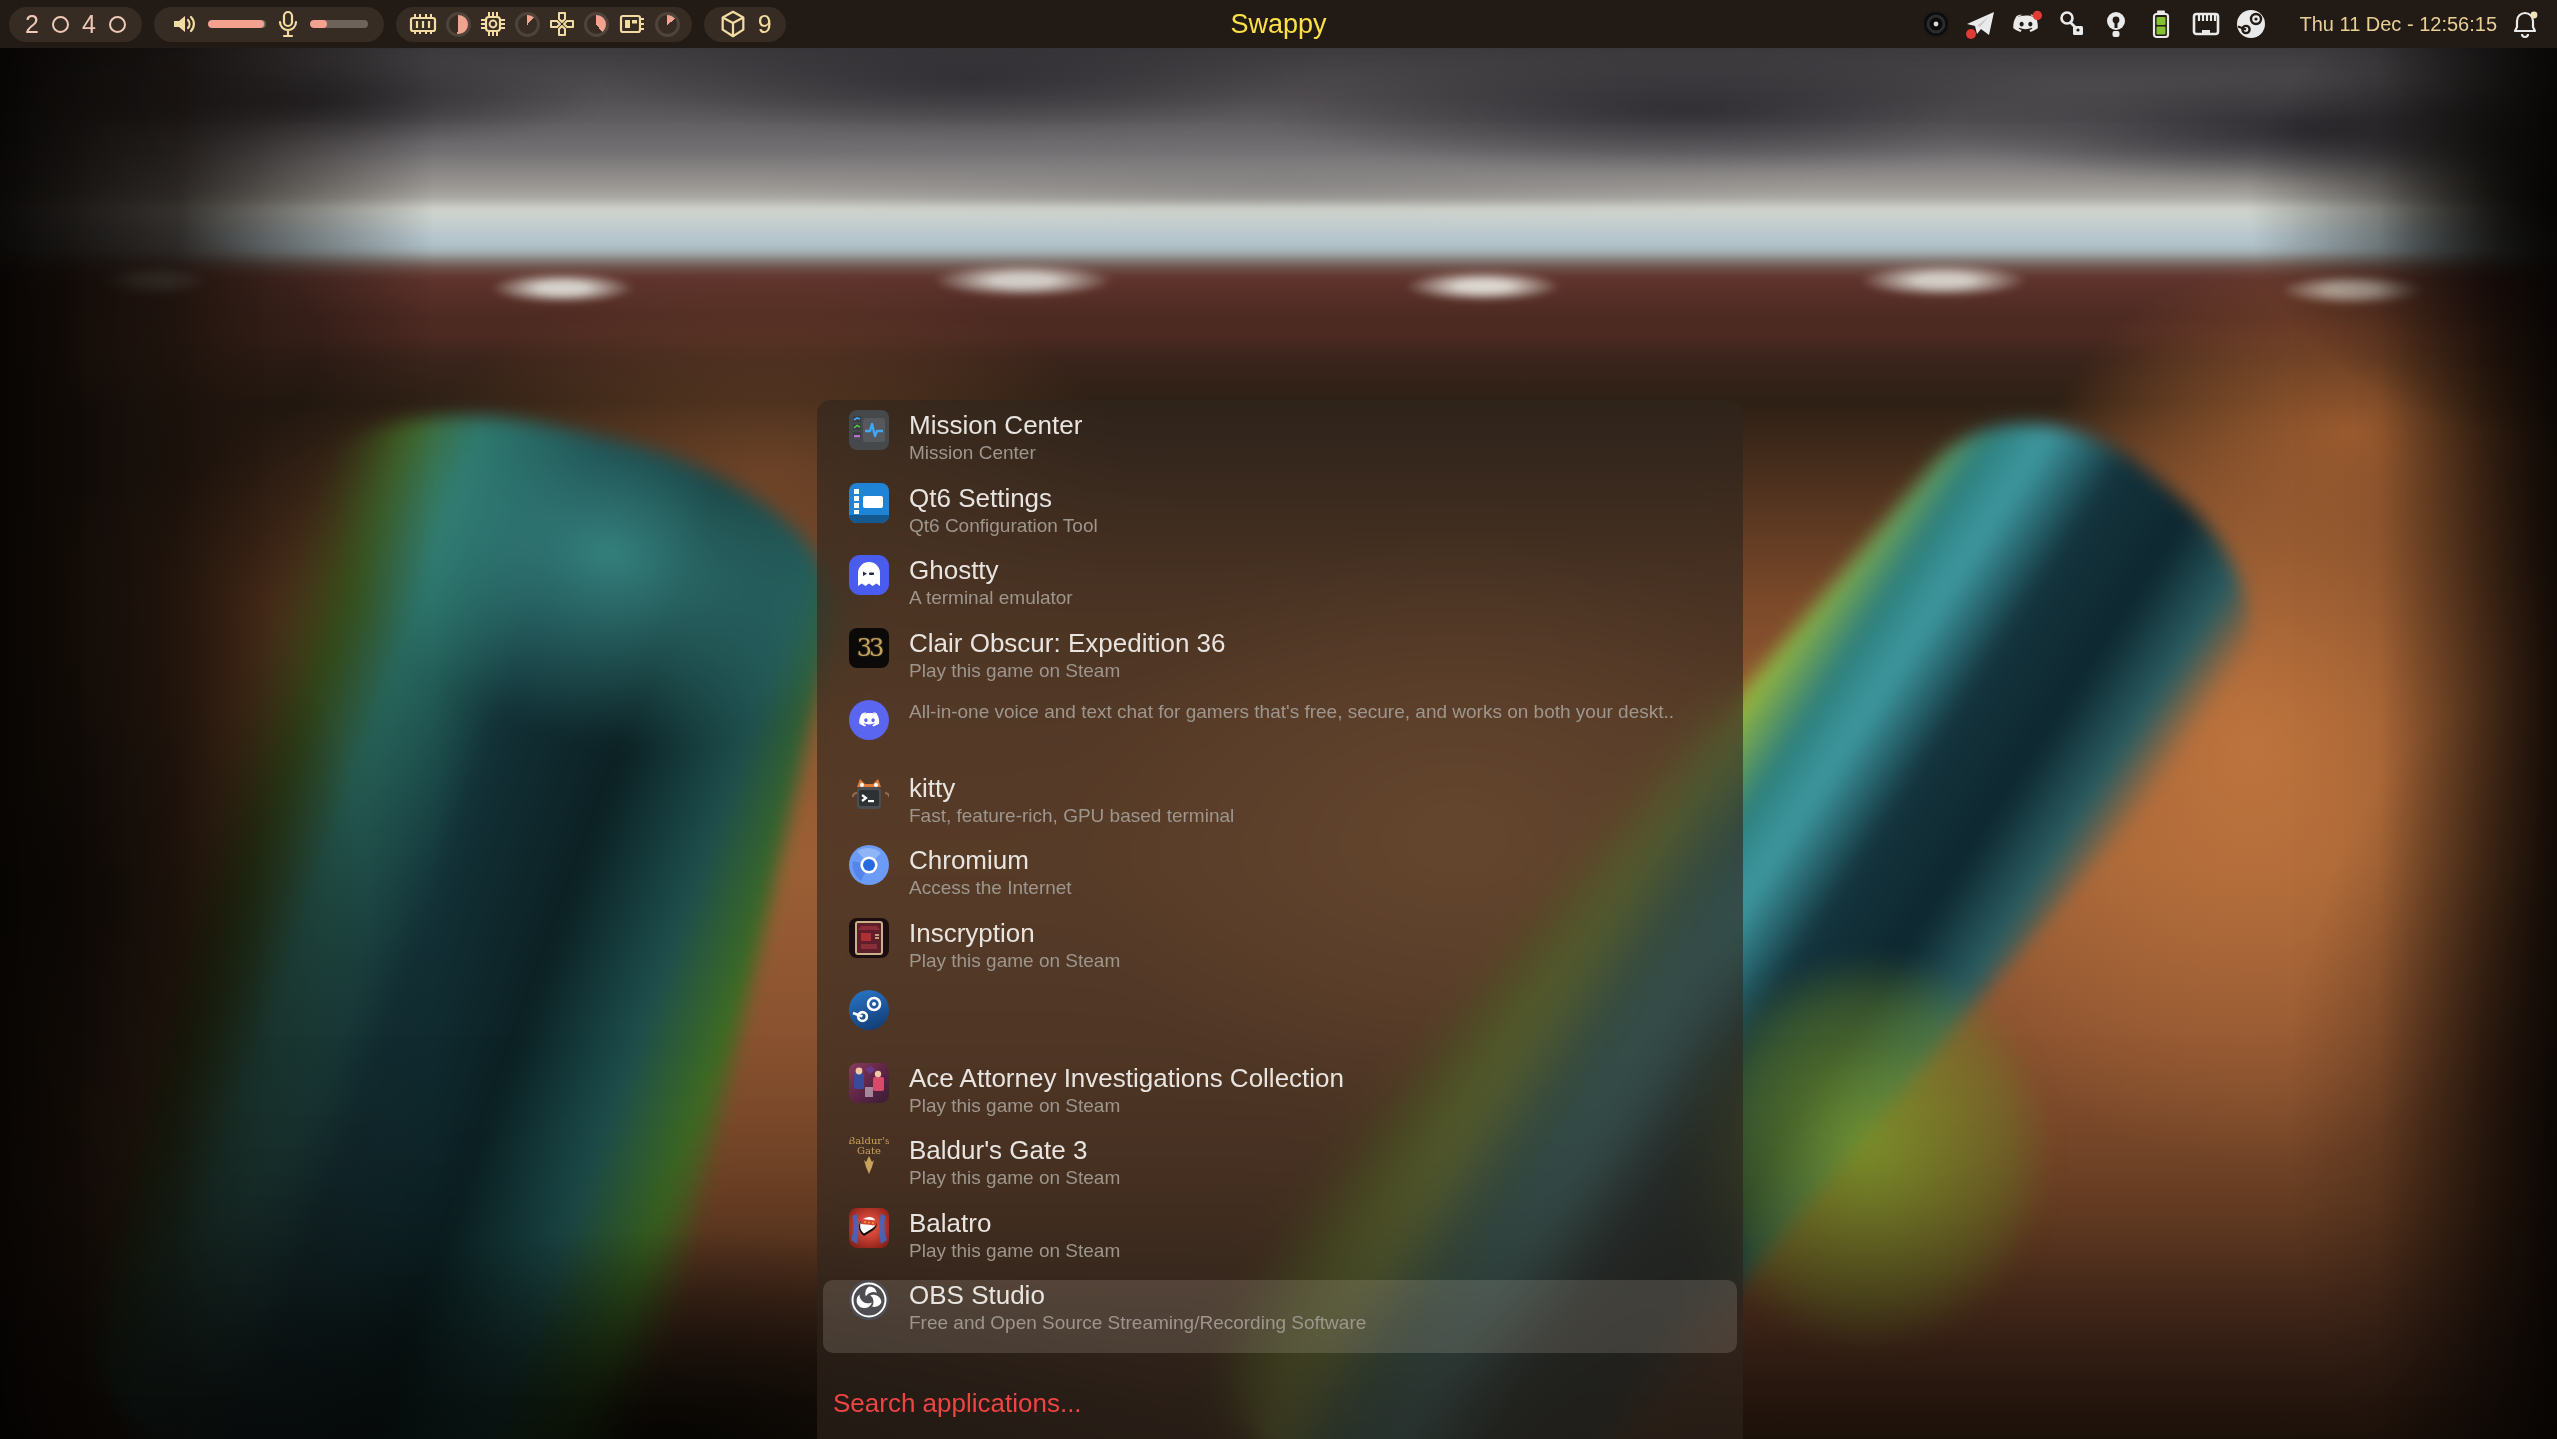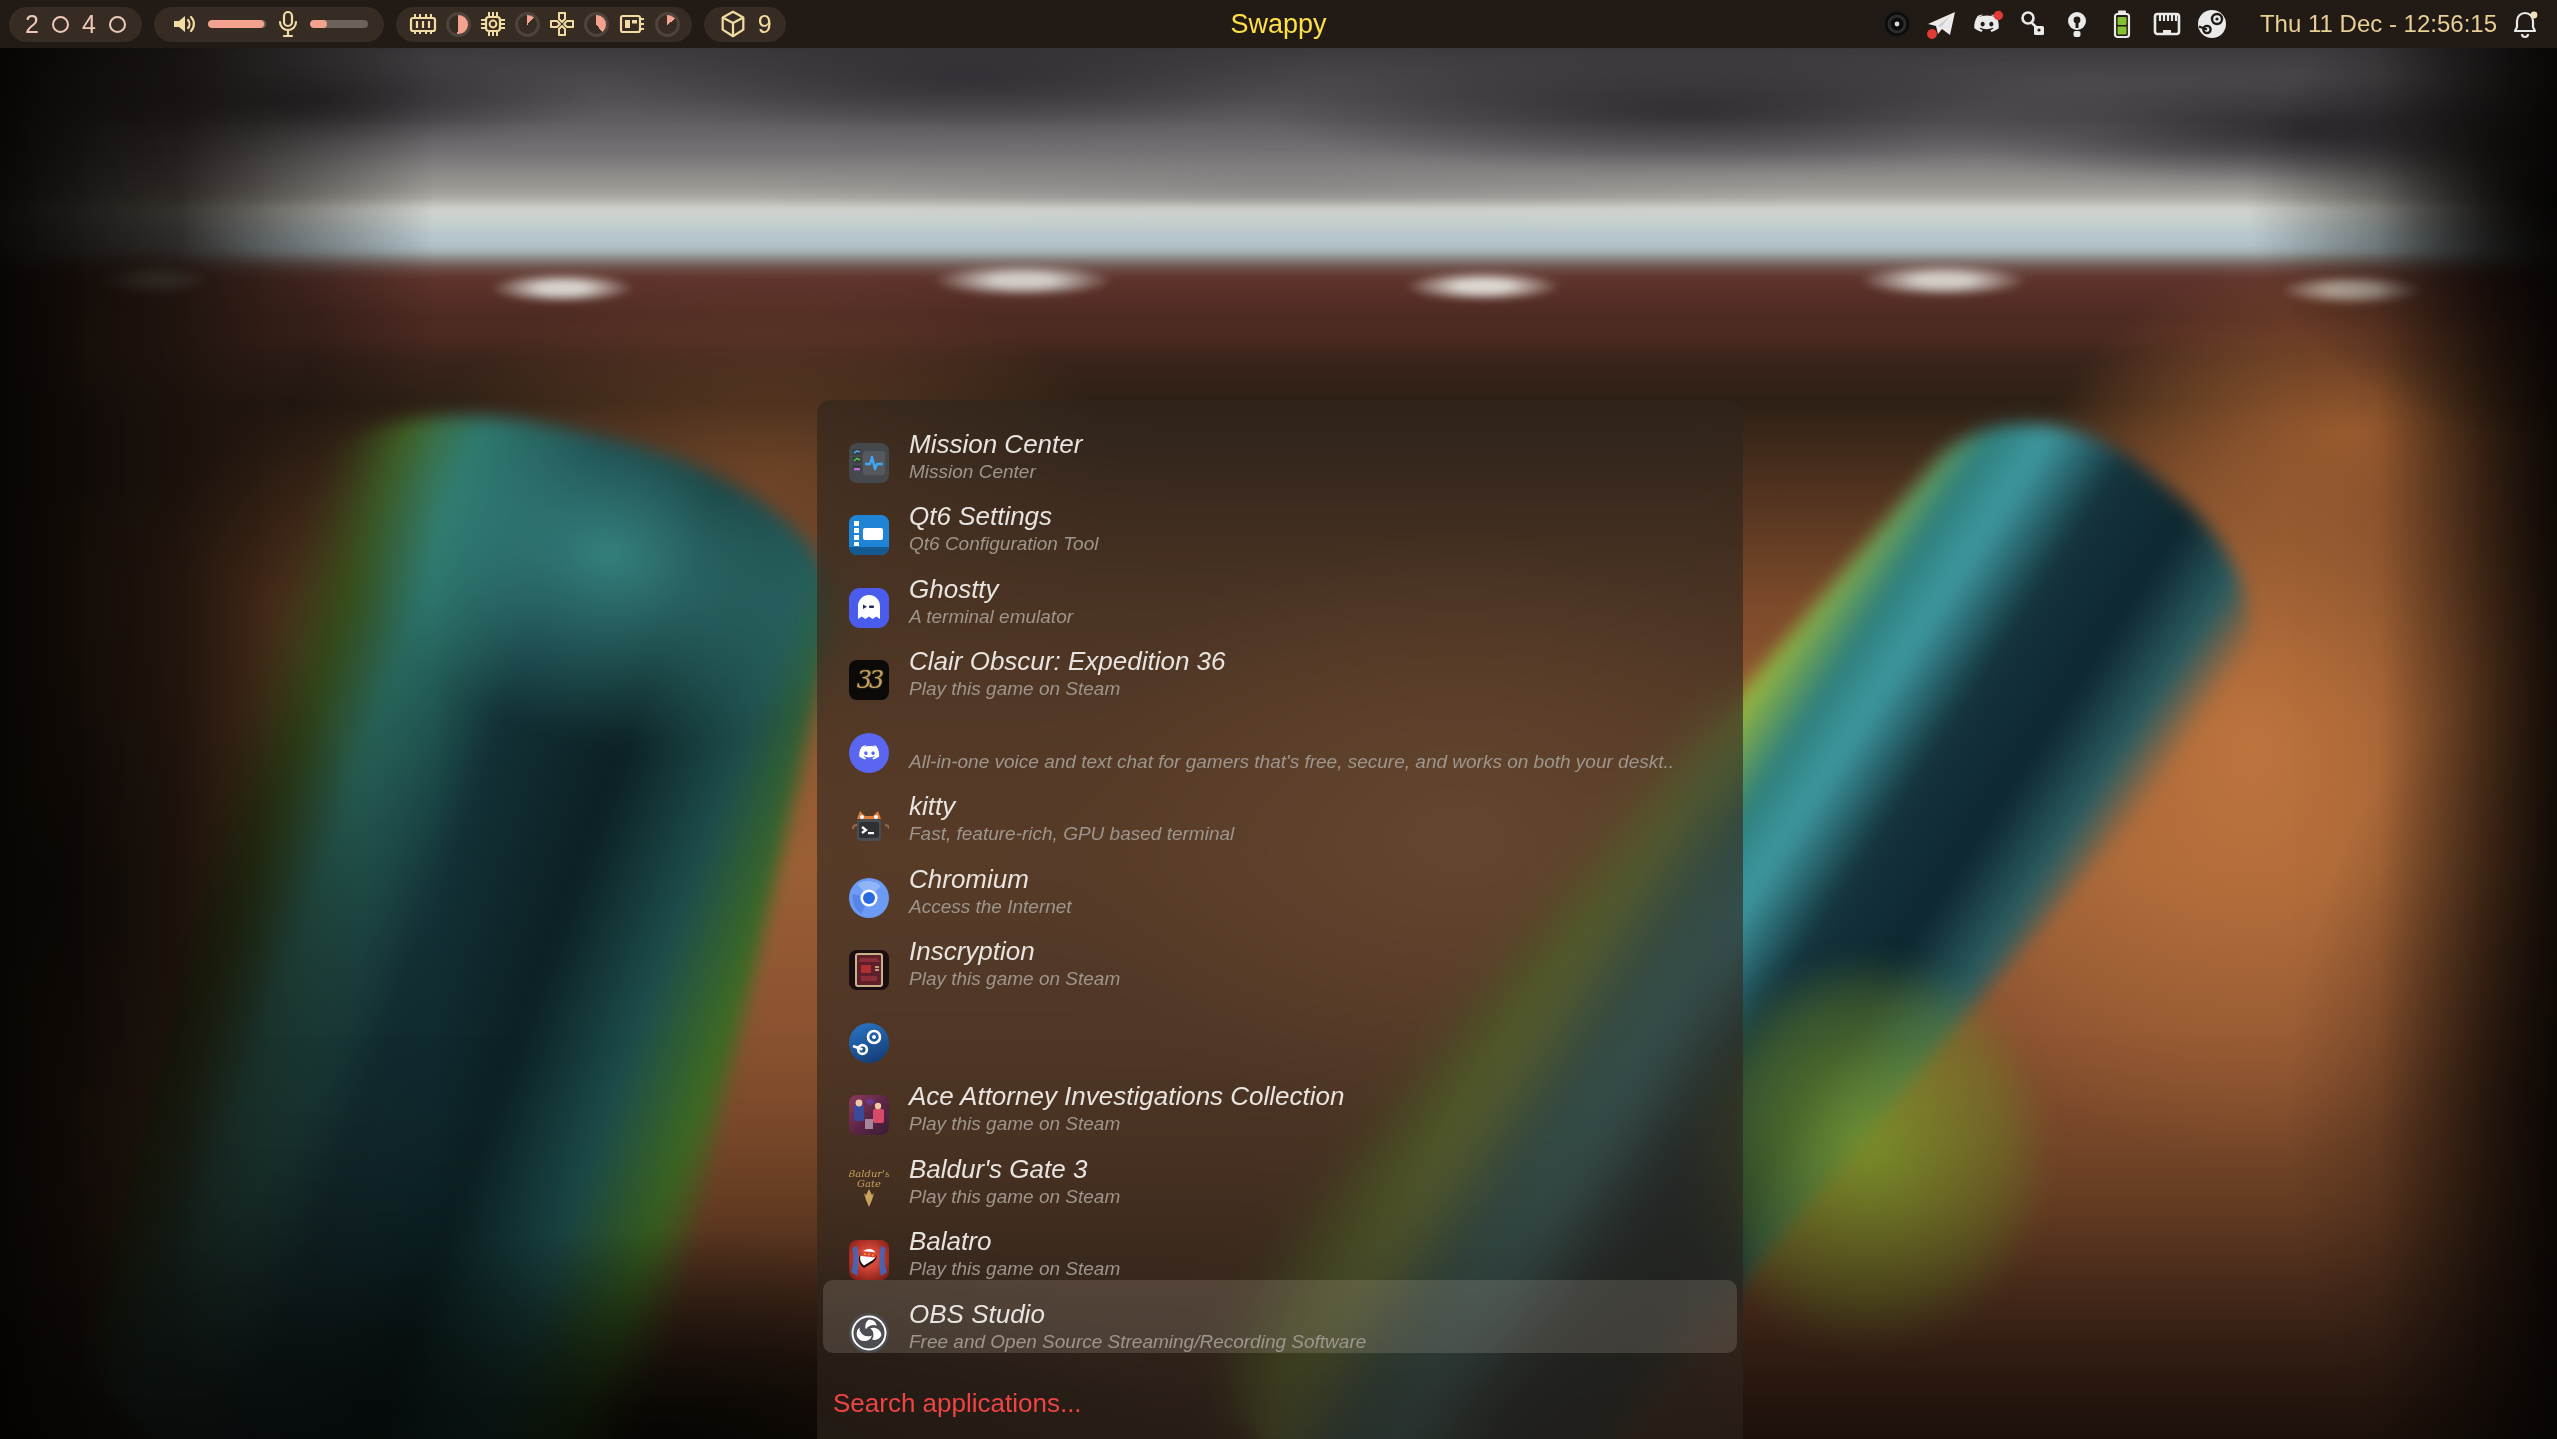--- a/index.html
+++ b/index.html
@@ -67,29 +67,29 @@
   .workspaces .ring{width:17px;height:17px;border:2.5px solid #efc9b8;border-radius:50%;}
   .audio{padding:0 16px;gap:10px;}
   .slider{width:58px;height:8px;border-radius:4px;background:#6e635c;position:relative;overflow:hidden;}
   .slider i{position:absolute;left:0;top:0;bottom:0;border-radius:4px;background:#f2a28f;display:block;}
   .monitors{padding:0 12px;gap:8px;}
   .pie{width:25px;height:25px;border-radius:50%;border:3px solid #4e443b;}
   .updates{padding:0 14px;gap:10px;font-size:25px;color:#f2dca2;}
   .bar-title{position:absolute;left:50%;transform:translateX(-50%);font-size:27px;color:#fde047;}
   .bar-right{margin-left:auto;display:flex;align-items:center;gap:11px;padding-right:15px;}
   .tray{position:relative;width:34px;height:34px;display:flex;align-items:center;justify-content:center;}
-  .clock{font-size:24px;color:#e8cf96;white-space:nowrap;margin-left:20px;}
+  .clock{font-size:20px;color:#e8cf96;white-space:nowrap;margin-left:20px;}
   .gicon{display:flex;align-items:center;}
 
   
   .launcher{position:absolute;left:817px;top:400px;width:926px;height:1039px;z-index:4;
     background:rgba(46,37,29,.62);border-radius:14px 14px 0 0;
     backdrop-filter:blur(22px) saturate(.9);-webkit-backdrop-filter:blur(22px);}
   .rows{position:absolute;left:0;top:10px;right:0;}
-  .row{position:relative;height:72.5px;display:flex;align-items:flex-end;padding-left:26px;margin:0 6px;border-radius:10px;font-style:italic;}
+  .row{position:relative;height:72.5px;display:flex;align-items:flex-start;padding-left:26px;margin:0 6px;border-radius:10px;}
   .row.selected{background:rgba(232,218,202,.16);}
   .appicon{width:40px;height:40px;flex:0 0 40px;margin-right:20px;position:relative;}
   .appicon svg{display:block;}
   .rtext{display:flex;flex-direction:column;justify-content:center;min-width:0;}
   .rtitle{font-size:26px;line-height:31px;color:#e8e4df;white-space:nowrap;}
   .rsub{font-size:19px;line-height:23px;color:#9e968d;white-space:nowrap;}
   .search{position:absolute;left:16px;bottom:20px;font-size:26px;color:#ef4444;margin-top:24px;}
 
   
   .sq{width:40px;height:40px;border-radius:8px;position:relative;overflow:hidden;}

